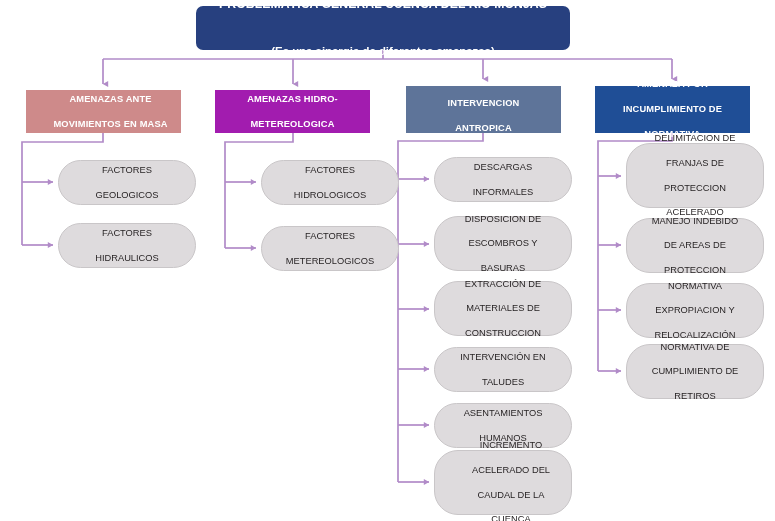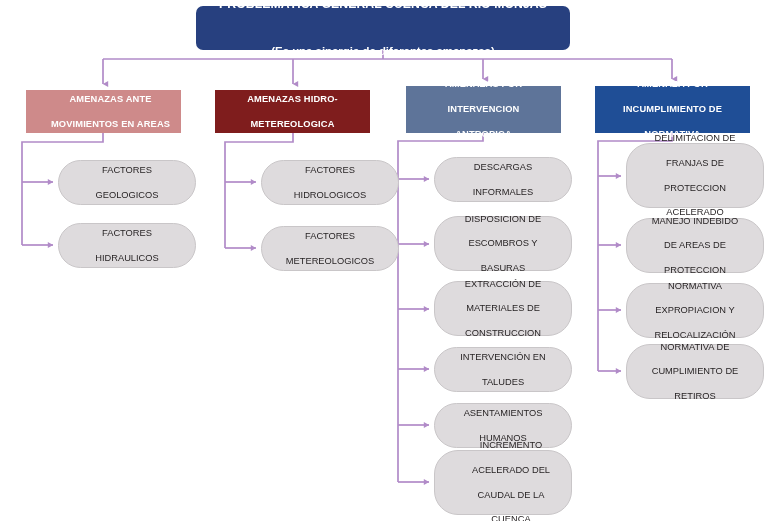--- a/index.html
+++ b/index.html
@@ -149,34 +149,34 @@
   </svg>
 
   <div class="root-box">
     <div class="root-line1">PROBLEMÁTICA GENERAL CUENCA DEL RÍO MONJAS</div>
     <div class="root-line2">(Es una sinergia de diferentes amenazas)</div>
   </div>
 
   <div class="cat-header" style="left:26px; top:90px; width:155px; height:43px; background:#ce8a8a;padding-left:20px;">
     <span>
       <span>AMENAZAS ANTE</span><br>
-      <span>MOVIMIENTOS EN AREAS</span>
-    </span>
-  </div>
-
-  <div class="cat-header" style="left:215px; top:90px; width:155px; height:43px; background:#7f1d1d;">
+      <span>MOVIMIENTOS EN MASA</span>
+    </span>
+  </div>
+
+  <div class="cat-header" style="left:215px; top:90px; width:155px; height:43px; background:#a21caf;">
     <span>
       <span>AMENAZAS HIDRO-</span><br>
       <span>METEREOLOGICA</span>
     </span>
   </div>
 
   <div class="cat-header" style="left:406px; top:86px; width:155px; height:47px; background:#5e7499;">
     <span>
-      <span>AMENAZAS POR</span><br>
+      <br>
       <span>INTERVENCION</span><br>
       <span>ANTROPICA</span>
     </span>
   </div>
 
   <div class="cat-header" style="left:595px; top:86px; width:155px; height:47px; background:#1f4e96;">
     <span>
       <span>AMENAZA POR</span><br>
       <span>INCUMPLIMIENTO DE</span><br>
       <span>NORMATIVA</span>

